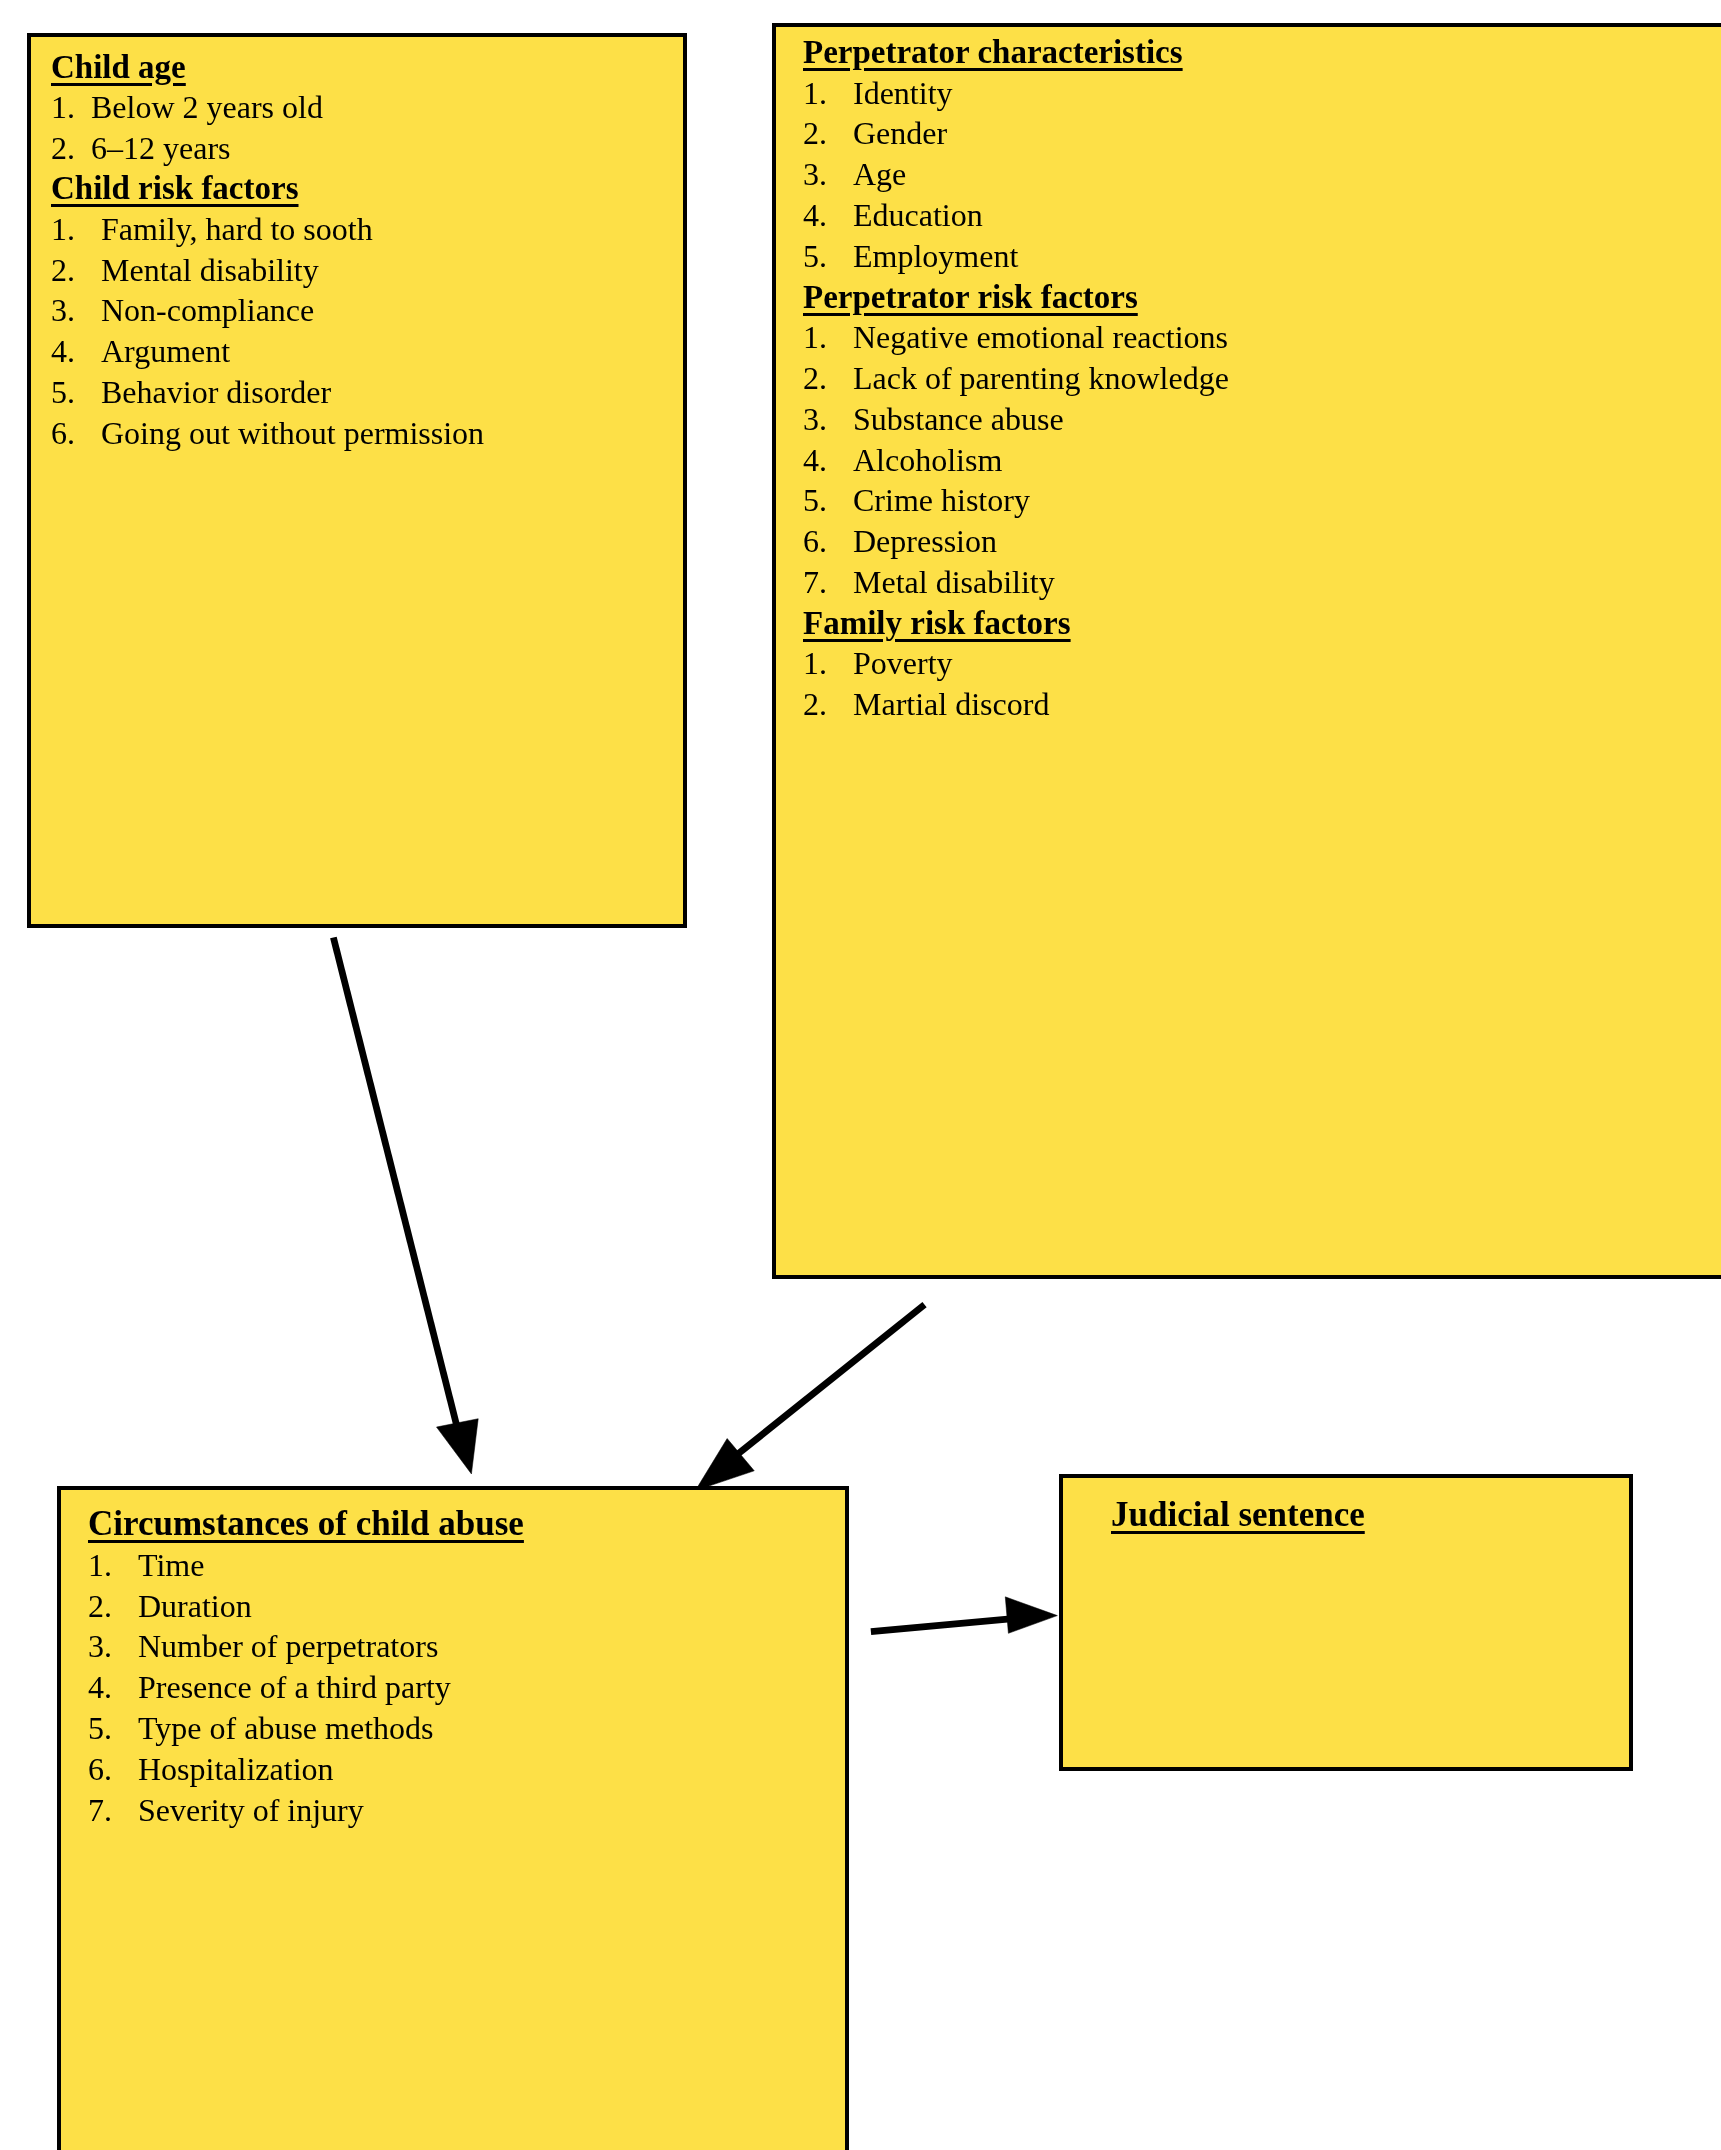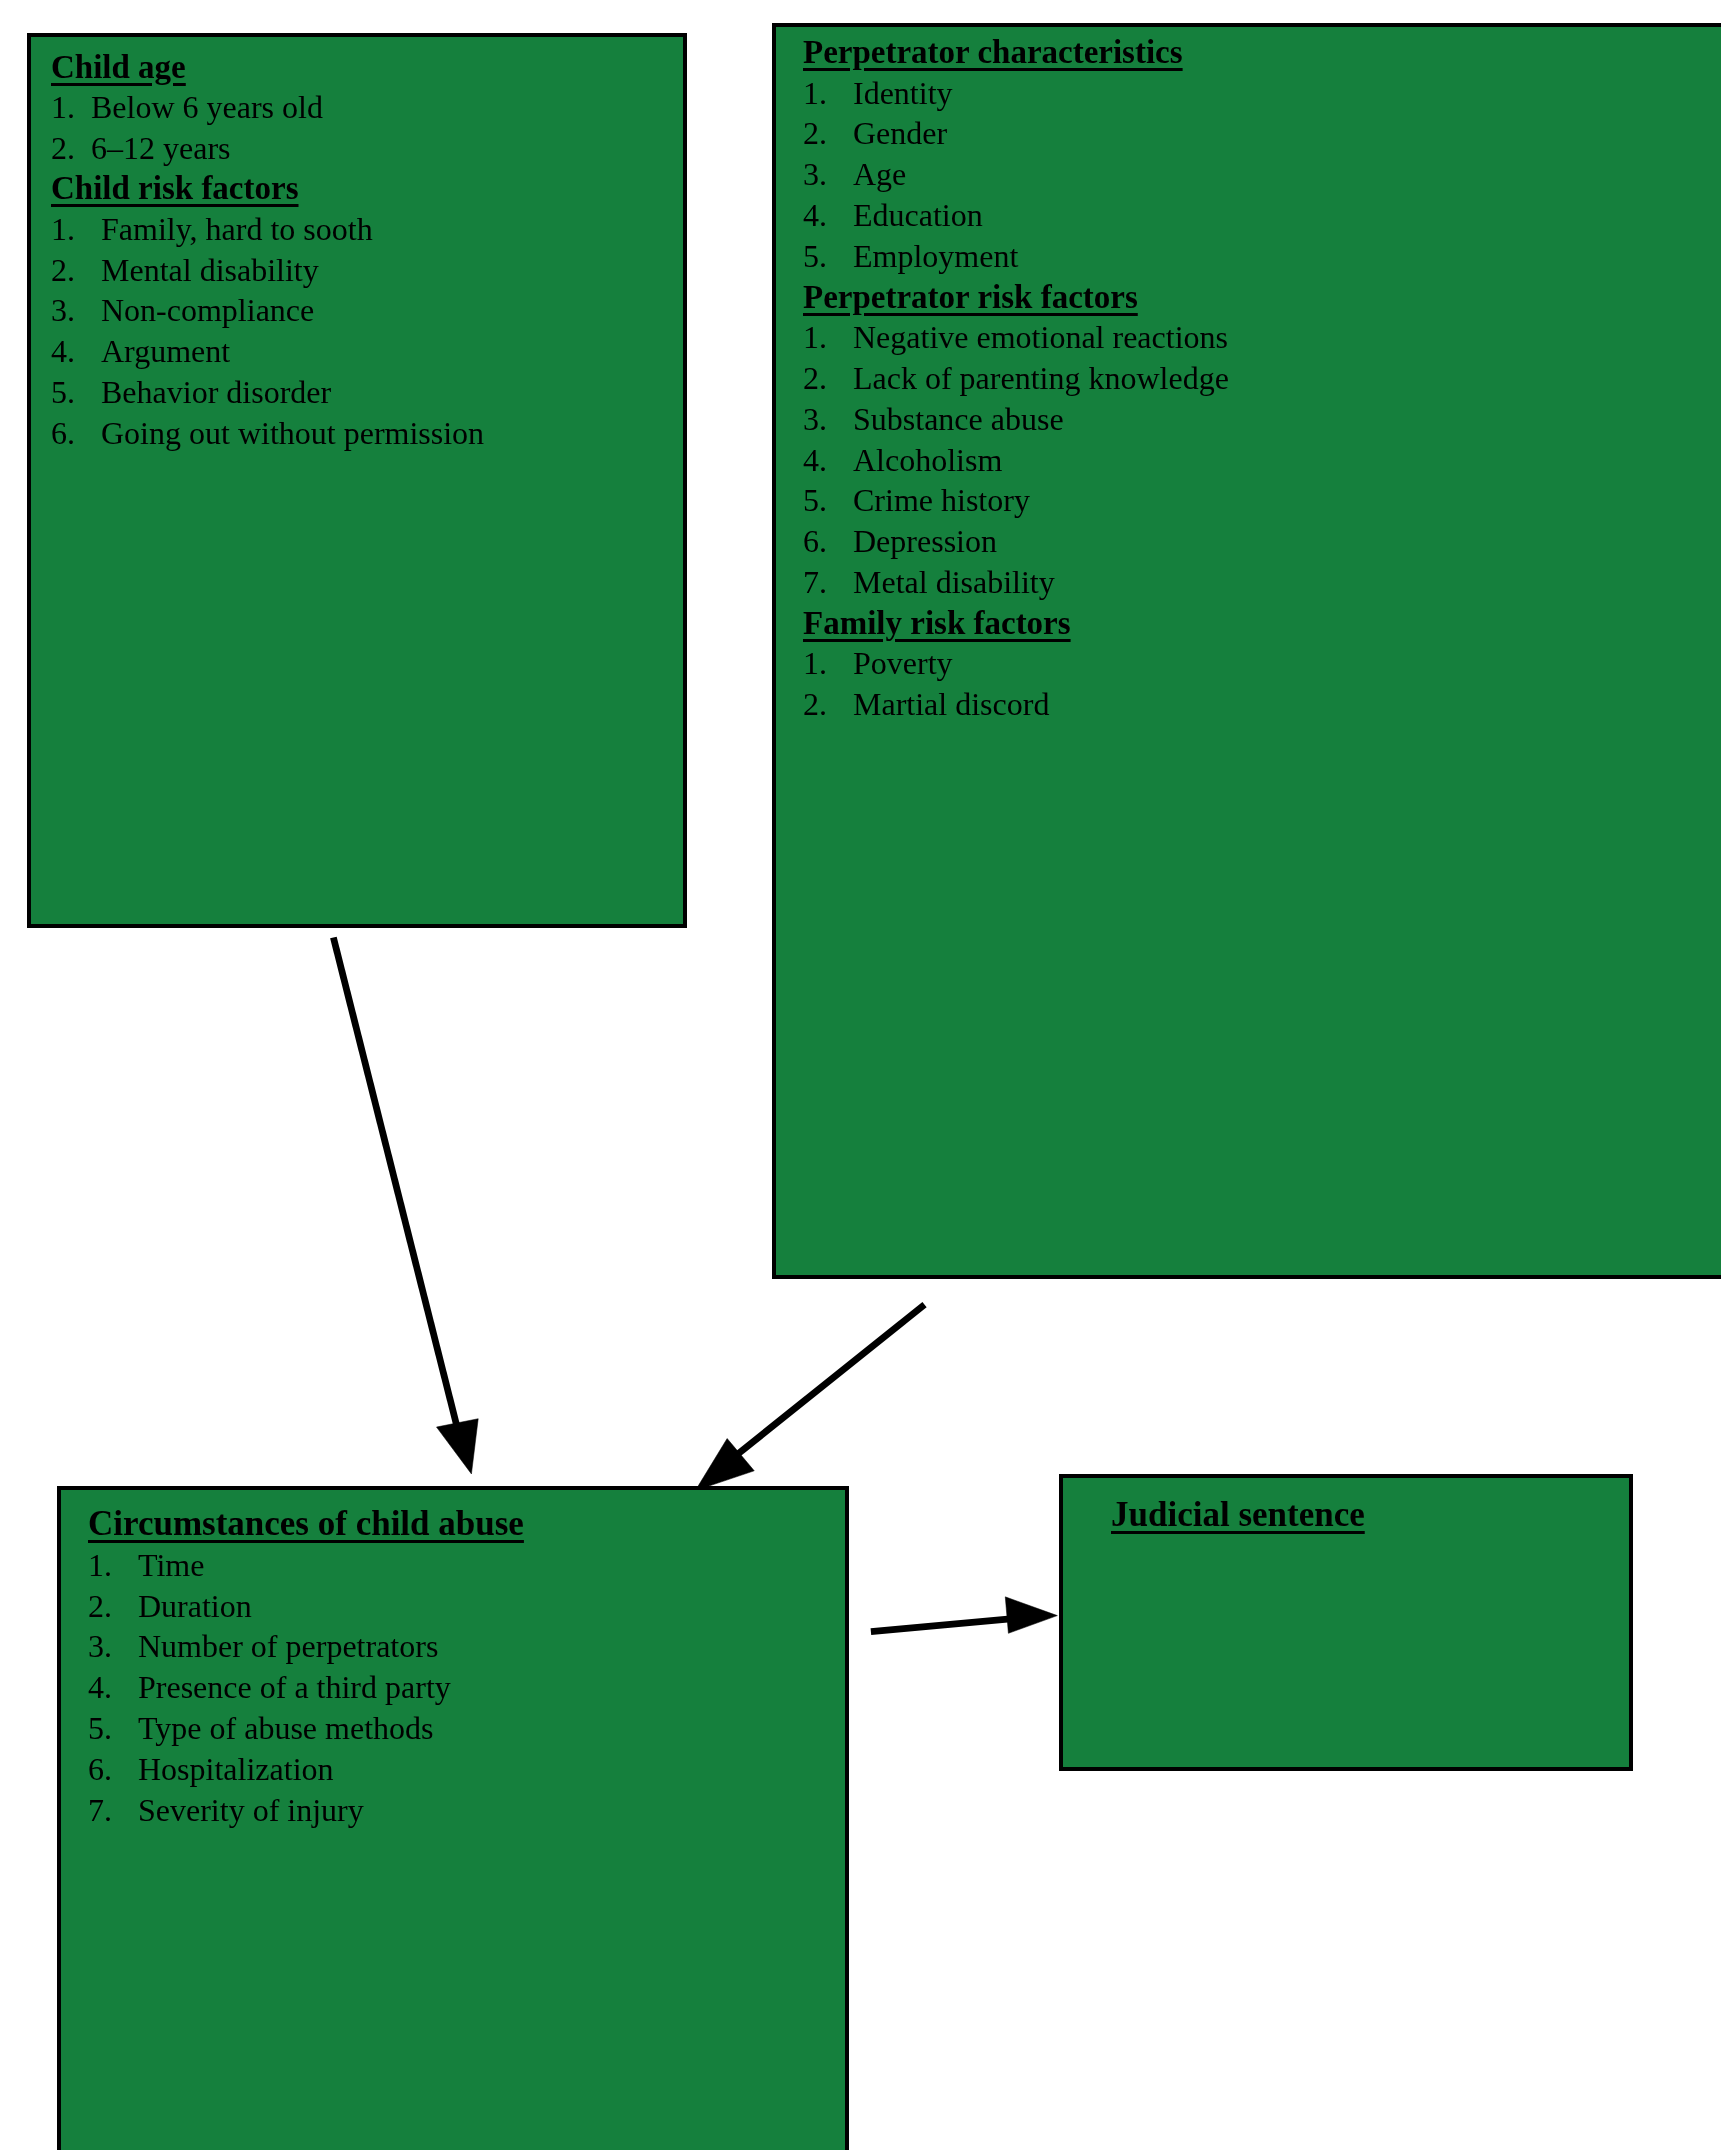--- a/index.html
+++ b/index.html
@@ -14,21 +14,21 @@
   #canvas {
     position: relative;
     width: 1722px;
     height: 2151px;
     background: #ffffff;
     overflow: hidden;
   }
   .box {
     position: absolute;
     border: 4.7px solid #000000;
-    background: #15803d;
+    background: #fde047;
     box-sizing: border-box;
   }
   #box-child        { left: 27px;   top: 33px;   width: 660px; height: 895px; }
   #box-perpetrator  { left: 736px; top: 23px;   width: 966px; height: 1256px; margin-left: 36px; }
   #box-circumstances{ left: 57px;  top: 1486px; width: 792px; height: 733px; }
   #box-judicial     { left: 1059px; top: 1474px; width: 574px; height: 297px; }
 
   .box-inner {
     position: absolute;
     left: 0; top: 0;
@@ -111,21 +111,21 @@
       </g>
     </g>
   </svg>
 
   <div class="box" id="box-child">
     <div class="box-inner">
       <div class="sec-head">Child age</div>
       <ol class="items list-tight">
         <li>
           <span class="num">1.</span>
-          <span class="txt">Below 6 years old</span>
+          <span class="txt">Below 2 years old</span>
         </li>
         <li>
           <span class="num">2.</span>
           <span class="txt">6–12 years</span>
         </li>
       </ol>
 
       <div class="sec-head">Child risk factors</div>
       <ol class="items">
         <li>

